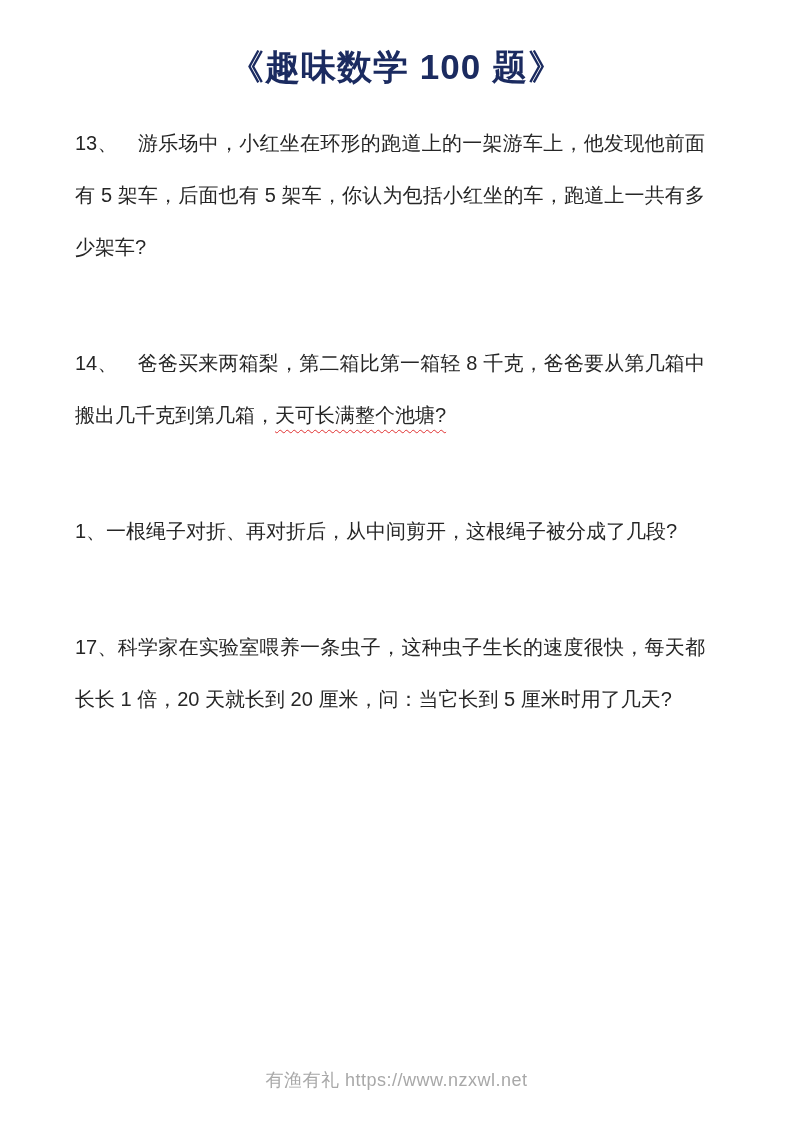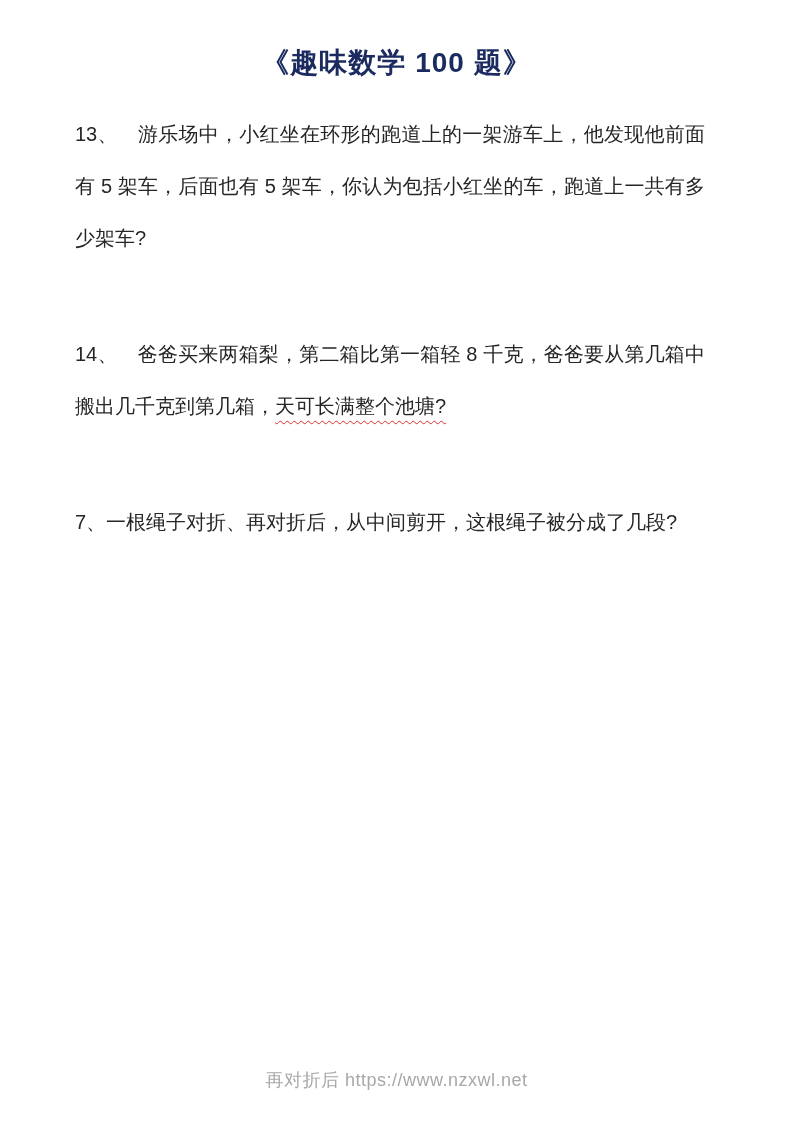--- a/index.html
+++ b/index.html
@@ -13,21 +13,21 @@
     height: 1122px;
     background: #ffffff;
     font-family: "Liberation Sans", sans-serif;
     overflow: hidden;
     box-sizing: border-box;
   }
   .title {
     margin: 0;
     padding-top: 44px;
     text-align: center;
-    font-size: 28px;
+    font-size: 35px;
     font-weight: 700;
     color: var(--color-title, #1b2b60);
     letter-spacing: 1px;
   }
   .questions {
     margin: 26px 71px 0 75px;
   }
   .question {
     margin: 0 17px 64px 0;
     font-size: 20px;
@@ -58,18 +58,19 @@
   }
 </style>
 </head>
 <body>
 
 <div class="page">
   <h1 class="title">《趣味数学 100 题》</h1>
   <div class="questions">
       <p class="question"><span>13、　游乐场中，小红坐在环形的跑道上的一架游车上，他发现他前面有 5 架车，后面也有 5 架车，你认为包括小红坐的车，跑道上一共有多少架车?</span></p>
       <p class="question"><span>14、　爸爸买来两箱梨，第二箱比第一箱轻 8 千克，爸爸要从第几箱中搬出几千克到第几箱，</span><span class="wavy">天可长满整个池塘?</span></p>
-      <p class="question"><span>7、一根绳子对折、再对折后，从中间剪开，这根绳子被分成了几段?</span></p>
+      <p class="question"><span>1、一根绳子对折、再对折后，从中间剪开，这根绳子被分成了几段?</span></p>
+      <p class="question"><span>17、科学家在实验室喂养一条虫子，这种虫子生长的速度很快，每天都长长 1 倍，20 天就长到 20 厘米，问：当它长到 5 厘米时用了几天?</span></p>
     </div>
   <div class="footer">
-    <span>再对折后 https://www.nzxwl.net</span>
+    <span>有渔有礼 https://www.nzxwl.net</span>
   </div>
 </div>
 
 </body></html>

